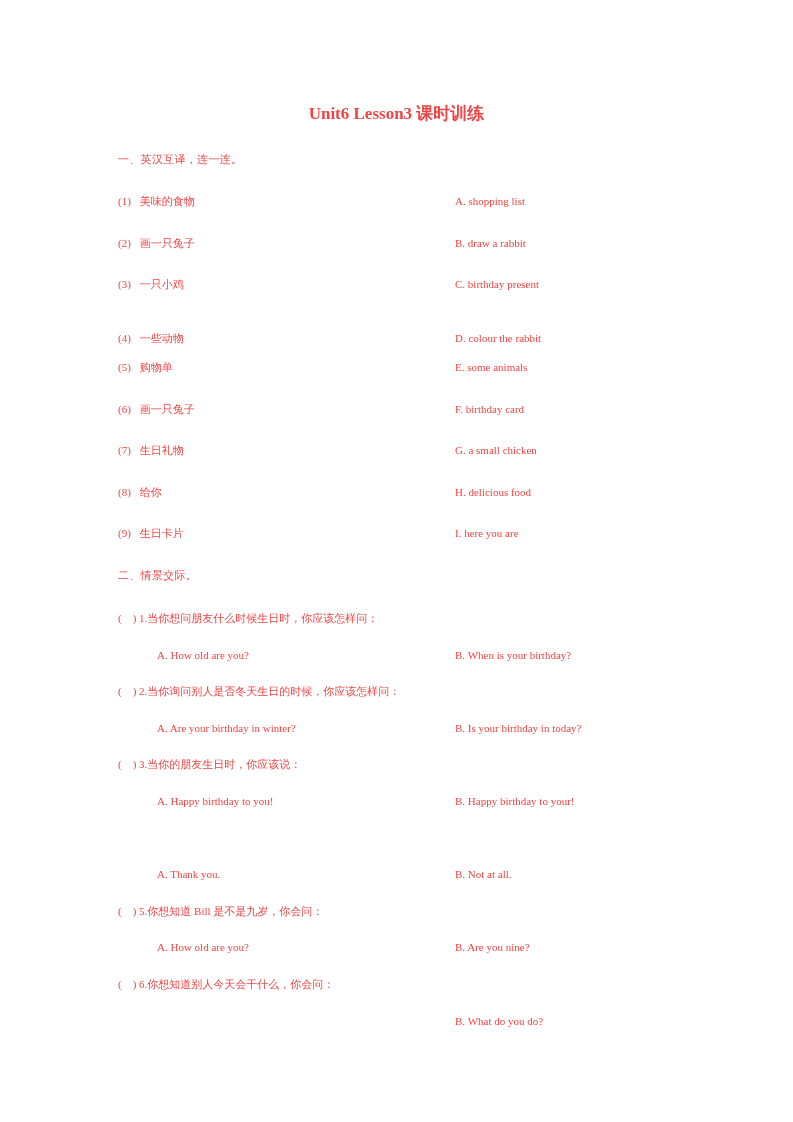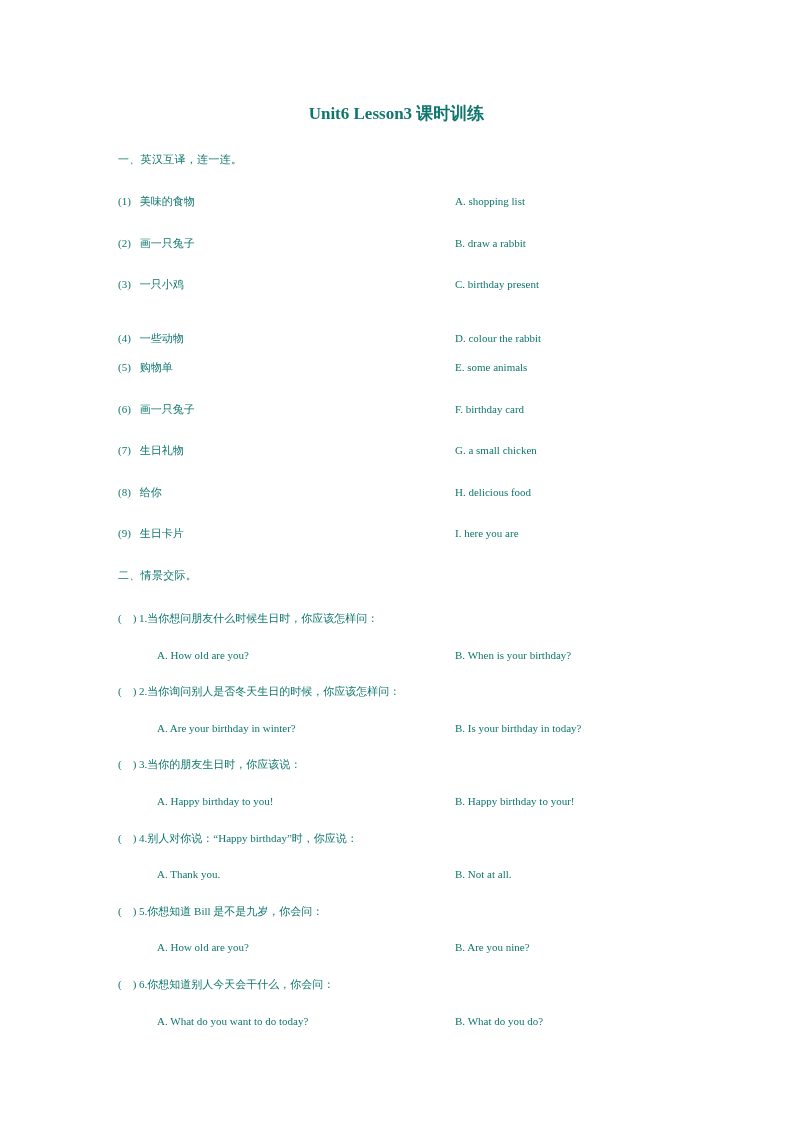--- a/index.html
+++ b/index.html
@@ -3,21 +3,21 @@
 <meta charset="utf-8">
 <style>
   html, body { margin: 0; padding: 0; background: #ffffff; }
   .page {
     position: relative;
     width: 793px;
     height: 1122px;
     background: #ffffff;
     overflow: hidden;
     font-family: "Liberation Serif", "DejaVu Serif", serif;
-    color: #0f766e;
+    color: #ef4444;
   }
   .title {
     position: absolute;
     top: 102px;
     left: 0;
     width: 100%;
     text-align: center;
     font-size: 17px;
     line-height: 24px;
     font-weight: 700;
@@ -111,37 +111,33 @@
   </div>
 
   <div class="line q-line" style="top:754px">
     <span class="qlabel">(　) 3.</span><span class="qtext">当你的朋友生日时，你应该说：</span>
   </div>
   <div class="line opt-line" style="top:791px">
     <span class="optA">A. Happy birthday to you!</span>
     <span class="optB">B. Happy birthday to your!</span>
   </div>
 
-  <div class="line q-line" style="top:828px">
-    <span class="qlabel">(　) 4.</span><span class="qtext">别人对你说：“Happy birthday”时，你应说：</span>
-  </div>
   <div class="line opt-line" style="top:864px">
     <span class="optA">A. Thank you.</span>
     <span class="optB">B. Not at all.</span>
   </div>
 
   <div class="line q-line" style="top:901px">
     <span class="qlabel">(　) 5.</span><span class="qtext">你想知道 Bill 是不是九岁，你会问：</span>
   </div>
   <div class="line opt-line" style="top:937px">
     <span class="optA">A. How old are you?</span>
     <span class="optB">B. Are you nine?</span>
   </div>
 
   <div class="line q-line" style="top:974px">
     <span class="qlabel">(　) 6.</span><span class="qtext">你想知道别人今天会干什么，你会问：</span>
   </div>
   <div class="line opt-line" style="top:1011px">
-    <span class="optA">A. What do you want to do today?</span>
     <span class="optB">B. What do you do?</span>
   </div>
 
 </div>
 
 </body></html>

